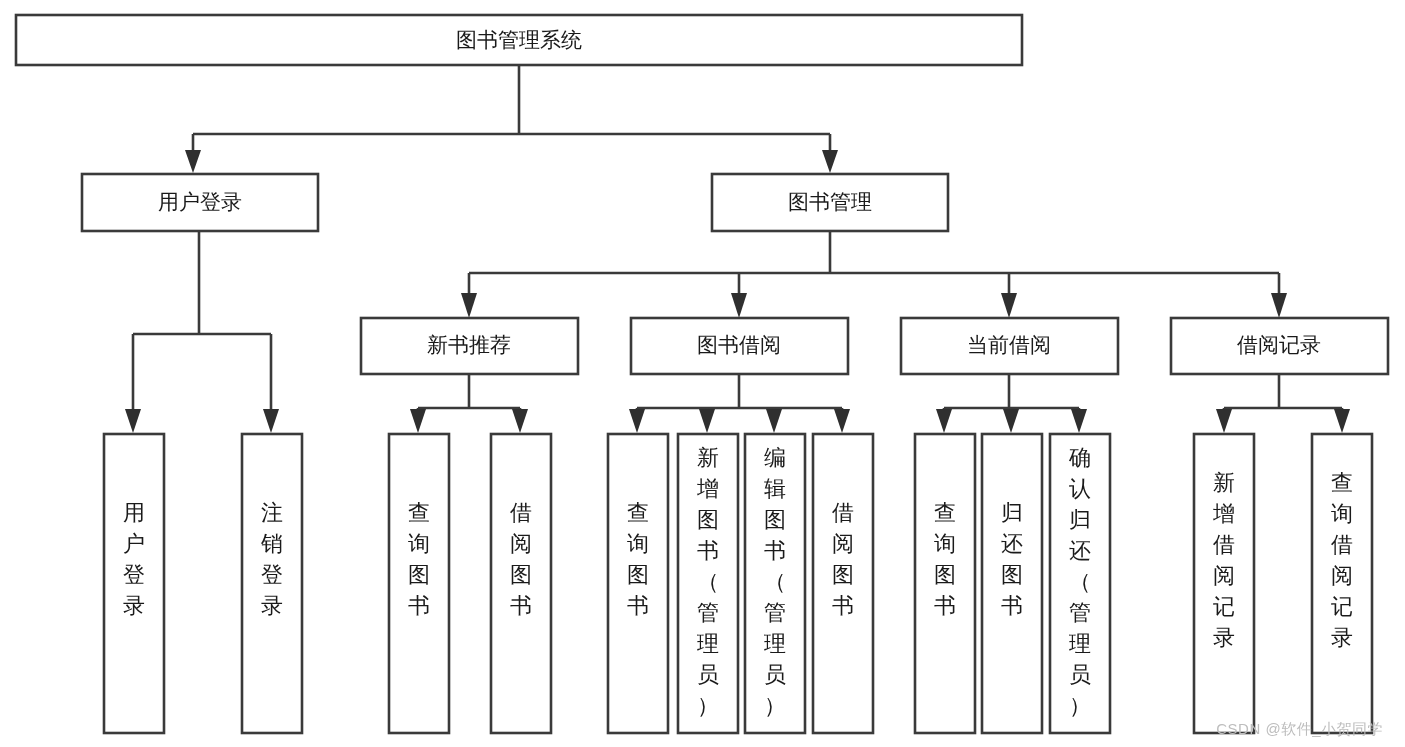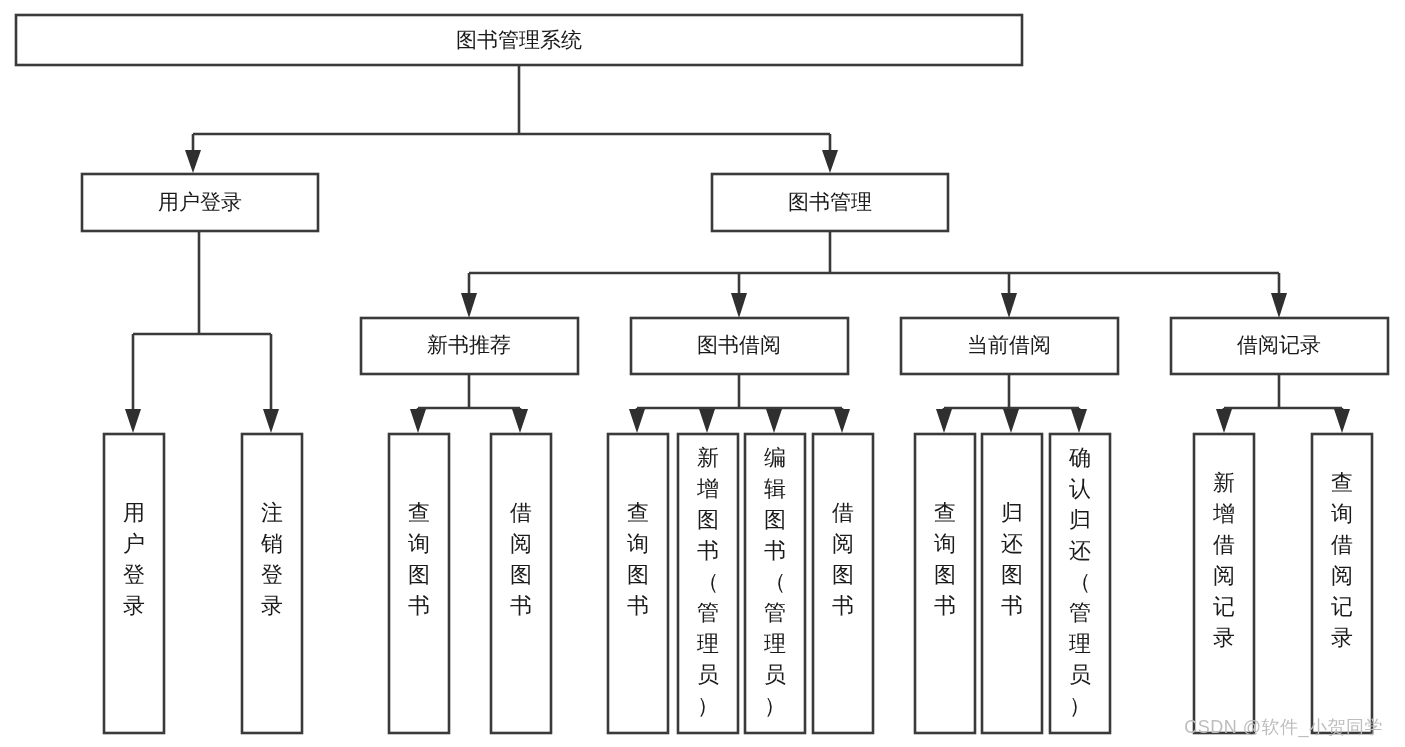--- a/index.html
+++ b/index.html
@@ -53,21 +53,21 @@
     font-family: "Liberation Sans", "DejaVu Sans", sans-serif;
     font-size: 22px;
     fill: #1a1a1a;
     text-anchor: middle;
   }
   .watermark {
     position: absolute;
     right: 8px;
     bottom: 8px;
     font-family: "Liberation Sans", "DejaVu Sans", sans-serif;
-    font-size: 18px;
+    font-size: 15px;
     color: #bdbdbd;
     letter-spacing: 0.5px;
     white-space: nowrap;
     user-select: none;
   }
 </style>
 </head>
 <body>
 
 <div id="diagram-root">

